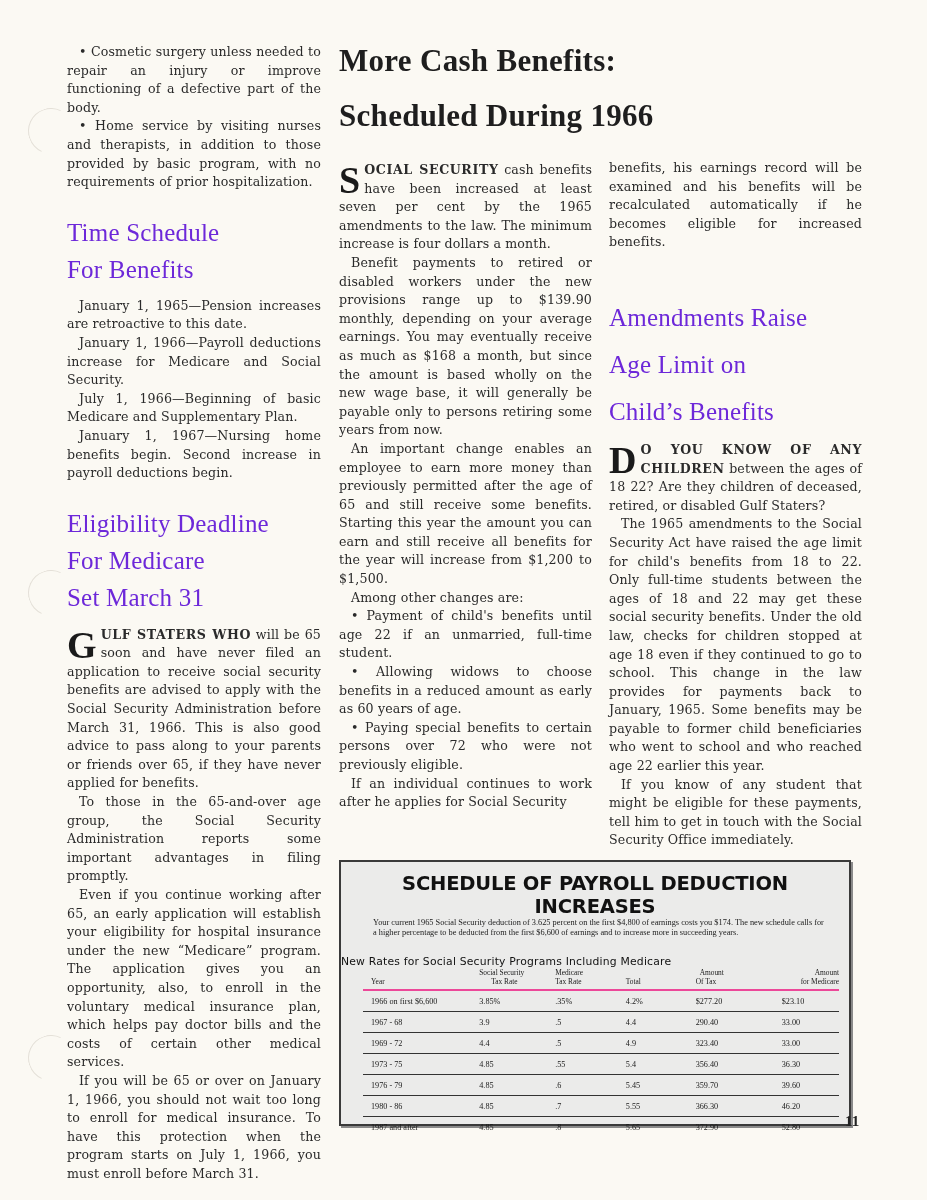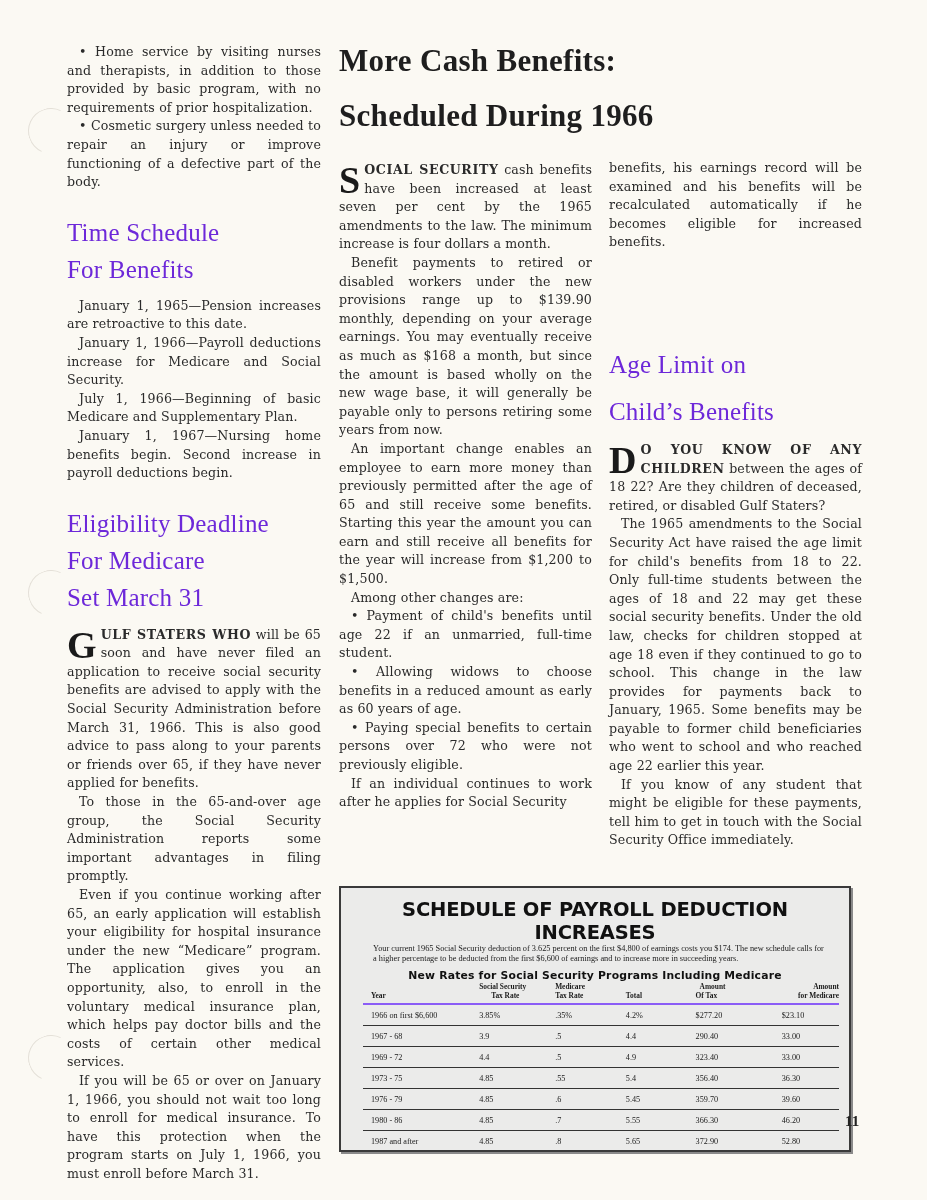--- a/index.html
+++ b/index.html
@@ -13,45 +13,45 @@
     border: 1.5px solid #e4e0d8; border-right-color: transparent; border-bottom-color: transparent; transform: rotate(-20deg); }
   .col { position: absolute; }
   .body-text { font-size: 12.6px; line-height: 18.6px; text-align: justify; letter-spacing: 0.15px; }
   .body-text p { margin: 0; text-indent: 12px; }
   .body-text p.noindent { text-indent: 0; }
   h2.hd { font-family: "Liberation Serif", serif; font-weight: normal; font-size: 25px; line-height: 37px; margin: 0; color: #6d28d9; letter-spacing: 0.2px; }
   h1.hd { font-family: "Liberation Serif", serif; font-weight: bold; font-size: 31px; line-height: 55px; margin: 0; color: #1e1e1e; letter-spacing: 0.3px; }
   .drop { float: left; font-family: "Liberation Serif", serif; font-size: 38px; line-height: 30px; margin: 4px 4px 0 0; font-weight: bold; color: #1a1a1a; }
   .lead { font-weight: bold; letter-spacing: 0.6px; }
   .tbl-box {
-    position: absolute; left: 339px; top: 886px; width: 508px; height: 262px;
+    position: absolute; left: 339px; top: 860px; width: 508px; height: 262px;
     background: #ebebea; border: 2px solid #3a3a3a; box-shadow: 2px 2px 0 #8a8a8a;
   }
   .tbl-title { font-family: "DejaVu Sans", sans-serif; font-weight: bold; font-size: 19.5px; text-align: center; margin-top: 10px; letter-spacing: -0.2px; color: #111; }
   .tbl-desc { font-family: "Liberation Serif", serif; font-size: 8.3px; line-height: 10px; padding: 0 22px 0 32px; color: #1a1a1a; }
-  .tbl-sub { font-family: "DejaVu Sans", sans-serif; font-weight: bold; font-size: 10.8px; text-align: center; margin-top: 5px; color: #111; letter-spacing: 0.2px; }
+  .tbl-sub { font-family: "DejaVu Sans", sans-serif; font-weight: normal; font-size: 10.8px; margin-top: 17px; color: #111; letter-spacing: 0.2px; }
   table.rates { border-collapse: collapse; margin: 1px 0 0 22px; width: 476px; font-family: "Liberation Serif", serif; font-size: 8.2px; color: #1a1a1a; }
-  table.rates th { font-weight: bold; font-size: 7.4px; line-height: 8.5px; text-align: left; vertical-align: bottom; padding: 0 0 3px 0; border-bottom: 2px solid #8b5cf6; }
+  table.rates th { font-weight: normal; font-size: 7.4px; line-height: 8.5px; text-align: left; vertical-align: bottom; padding: 0 0 3px 0; border-bottom: 2px solid #ec4899; }
   table.rates td { height: 20px; padding: 0; border-bottom: 1.5px solid #333; }
   table.rates tr:last-child td { border-bottom: none; }
   .c0 { width: 115px; padding-left: 8px !important; }
   .c1 { width: 80px; } .c2 { width: 74px; } .c3 { width: 74px; } .c4 { width: 82px; } .c5 { width: 60px; }
   th.r { text-align: right !important; }
   .pgnum { position: absolute; left: 845px; top: 1113px; font-family: "Liberation Serif", serif; font-weight: bold; font-size: 15px; color: #222; }
 </style>
 </head>
 <body>
 
 <div class="punch" style="left:28px; top:108px;"></div>
 <div class="punch" style="left:28px; top:570px;"></div>
 <div class="punch" style="left:28px; top:1035px;"></div>
 
 <div class="col body-text" style="left:67px; top:43px; width:254px;">
+  <p>• <span>Cosmetic surgery unless needed to repair an injury or improve functioning of a defective part of the body.</span></p>
   <p>• <span>Home service by visiting nurses and therapists, in addition to those provided by basic program, with no requirements of prior hospitalization.</span></p>
-  <p>• <span>Cosmetic surgery unless needed to repair an injury or improve functioning of a defective part of the body.</span></p>
 
   <div style="margin-top:22px;">
     <h2 class="hd"><span>Time Schedule</span><br><span>For Benefits</span></h2>
     <div style="margin-top:9px;">
       <p>January 1, 1965—Pension increases are retroactive to this date.</p>
       <p>January 1, 1966—Payroll deductions increase for Medicare and Social Security.</p>
       <p>July 1, 1966—Beginning of basic Medicare and Supplementary Plan.</p>
       <p>January 1, 1967—Nursing home benefits begin. Second increase in payroll deductions begin.</p>
     </div>
   </div>
@@ -77,21 +77,21 @@
   <p>• <span>Payment of child's benefits until age 22 if an unmarried, full-time student.</span></p>
   <p>• <span>Allowing widows to choose benefits in a reduced amount as early as 60 years of age.</span></p>
   <p>• <span>Paying special benefits to certain persons over 72 who were not previously eligible.</span></p>
   <p>If an individual continues to work after he applies for Social Security</p>
 </div>
 
 <div class="col body-text" style="left:609px; top:159px; width:253px;">
   <p class="noindent">benefits, his earnings record will be examined and his benefits will be recalculated automatically if he becomes eligible for increased benefits.</p>
 
   <div style="margin-top:42px;">
-    <h2 class="hd" style="line-height:47px;"><br><span>Age Limit on</span><br><span>Child’s Benefits</span></h2>
+    <h2 class="hd" style="line-height:47px;"><span>Amendments Raise</span><br><span>Age Limit on</span><br><span>Child’s Benefits</span></h2>
     <div style="margin-top:6px;">
       <p class="noindent"><span class="drop">D</span><span class="lead">O YOU KNOW OF ANY CHILDREN</span><span> between the ages of 18 22? Are they children of deceased, retired, or disabled Gulf Staters?</span></p>
       <p>The 1965 amendments to the Social Security Act have raised the age limit for child's benefits from 18 to 22. Only full-time students between the ages of 18 and 22 may get these social security benefits. Under the old law, checks for children stopped at age 18 even if they continued to go to school. This change in the law provides for payments back to January, 1965. Some benefits may be payable to former child beneficiaries who went to school and who reached age 22 earlier this year.</p>
       <p>If you know of any student that might be eligible for these payments, tell him to get in touch with the Social Security Office immediately.</p>
     </div>
   </div>
 </div>
 
 <div class="tbl-box">
   <div class="tbl-title">SCHEDULE OF PAYROLL DEDUCTION INCREASES</div>

